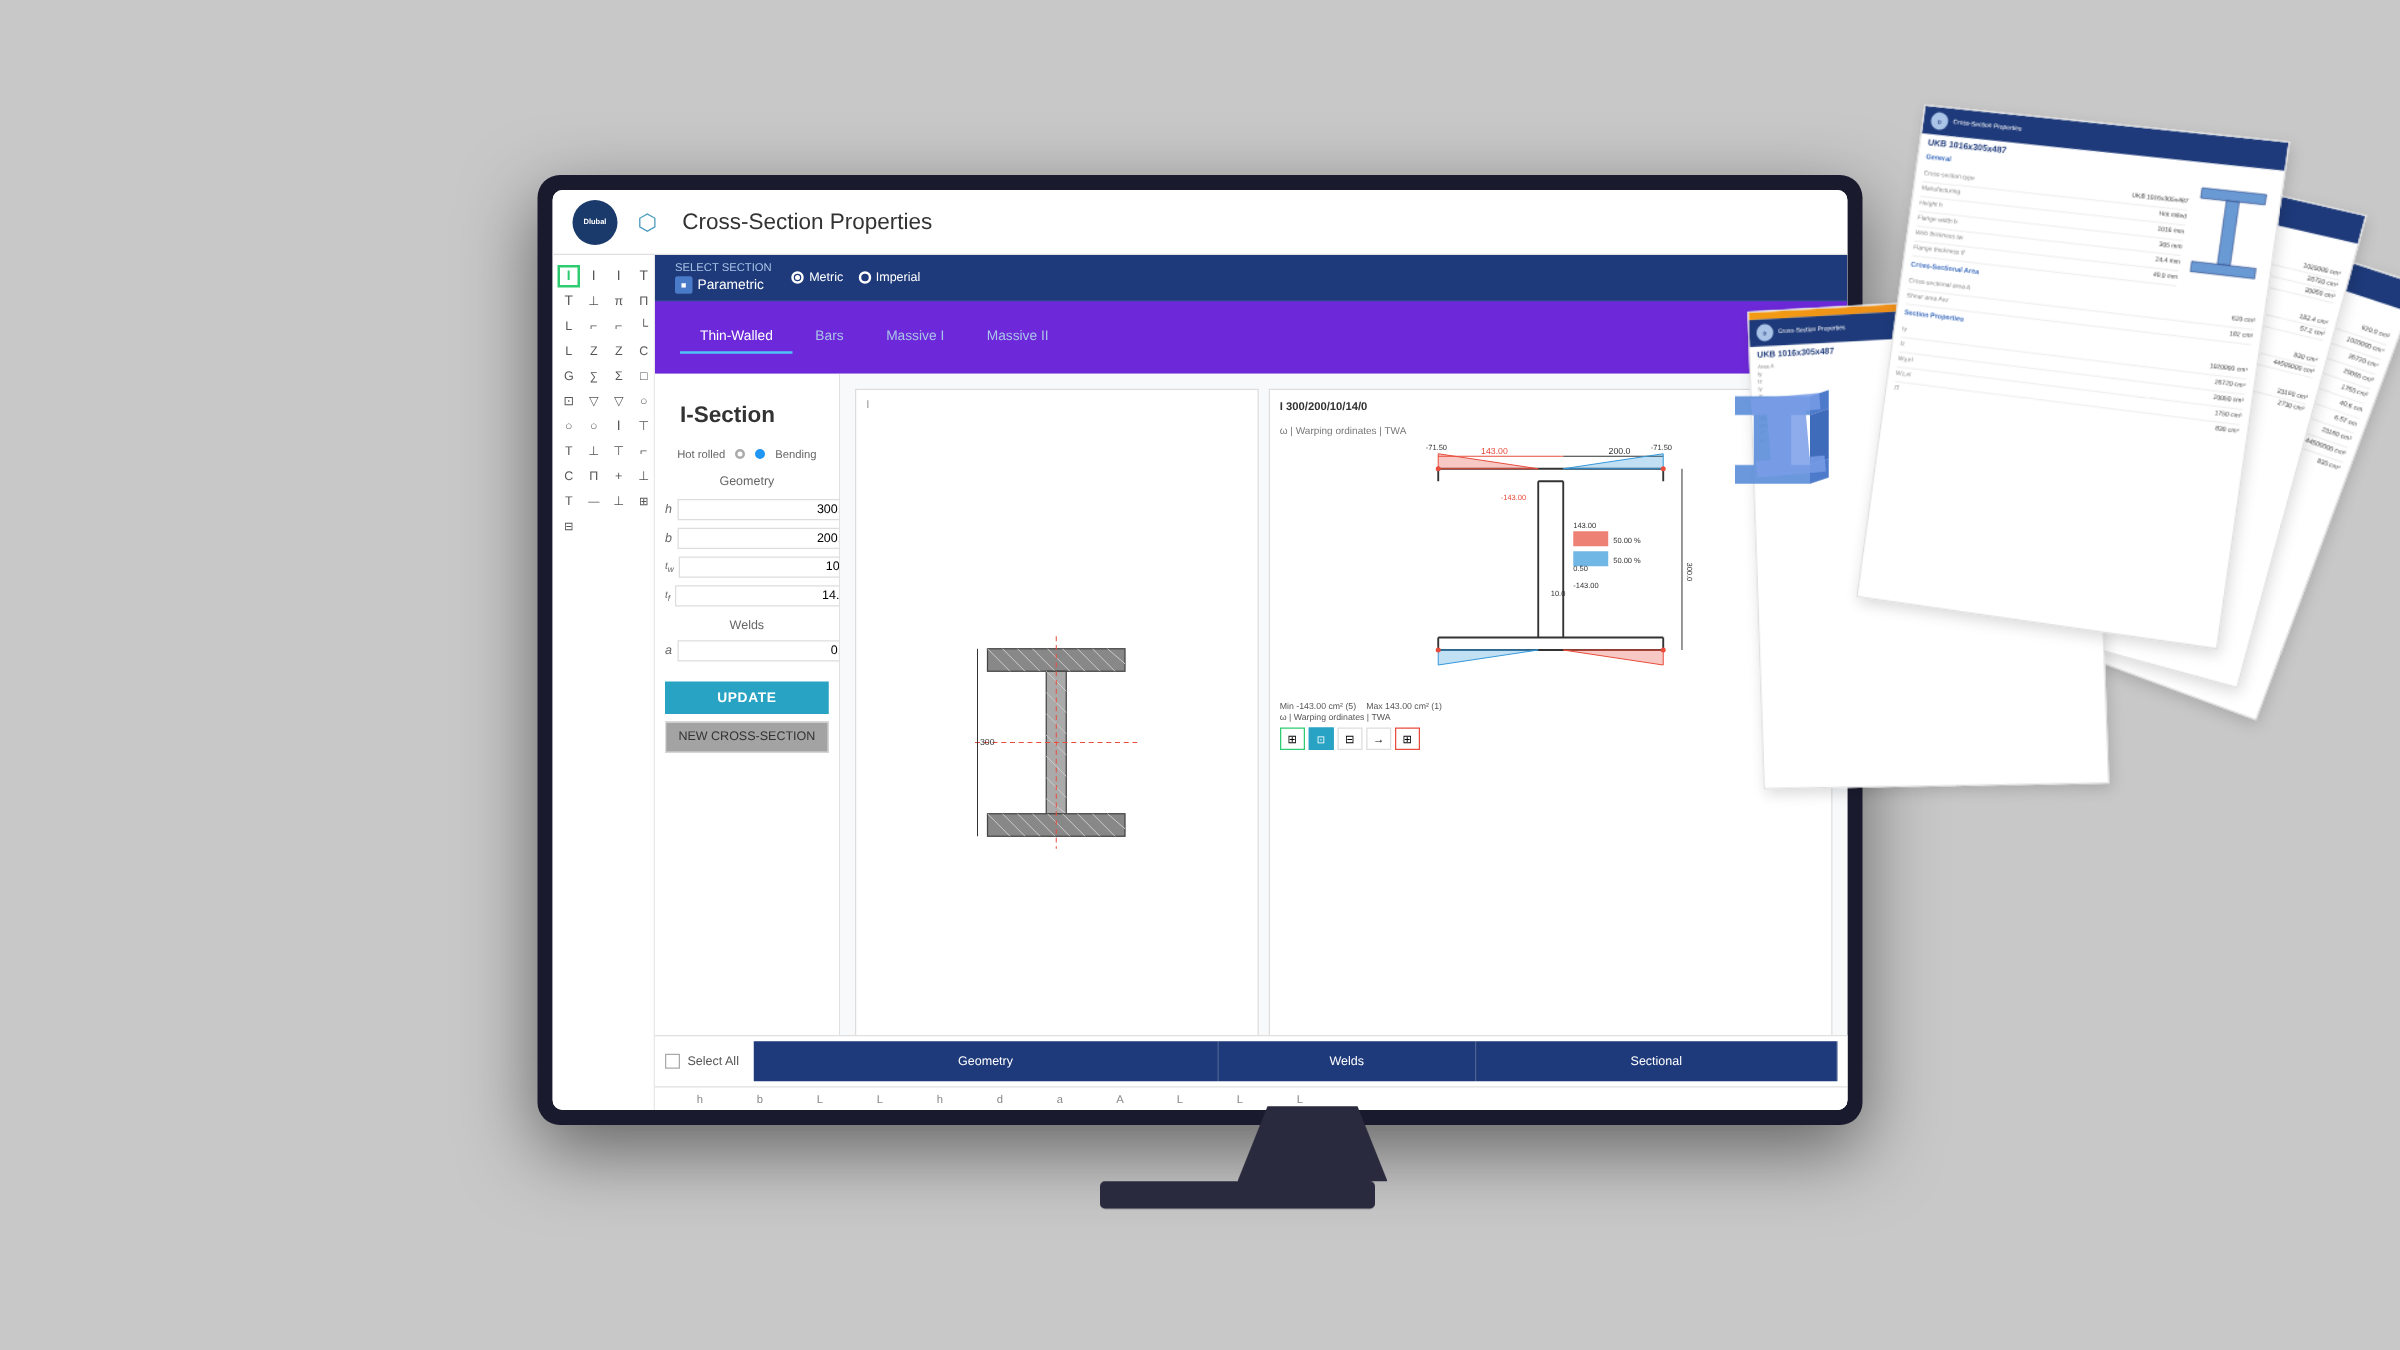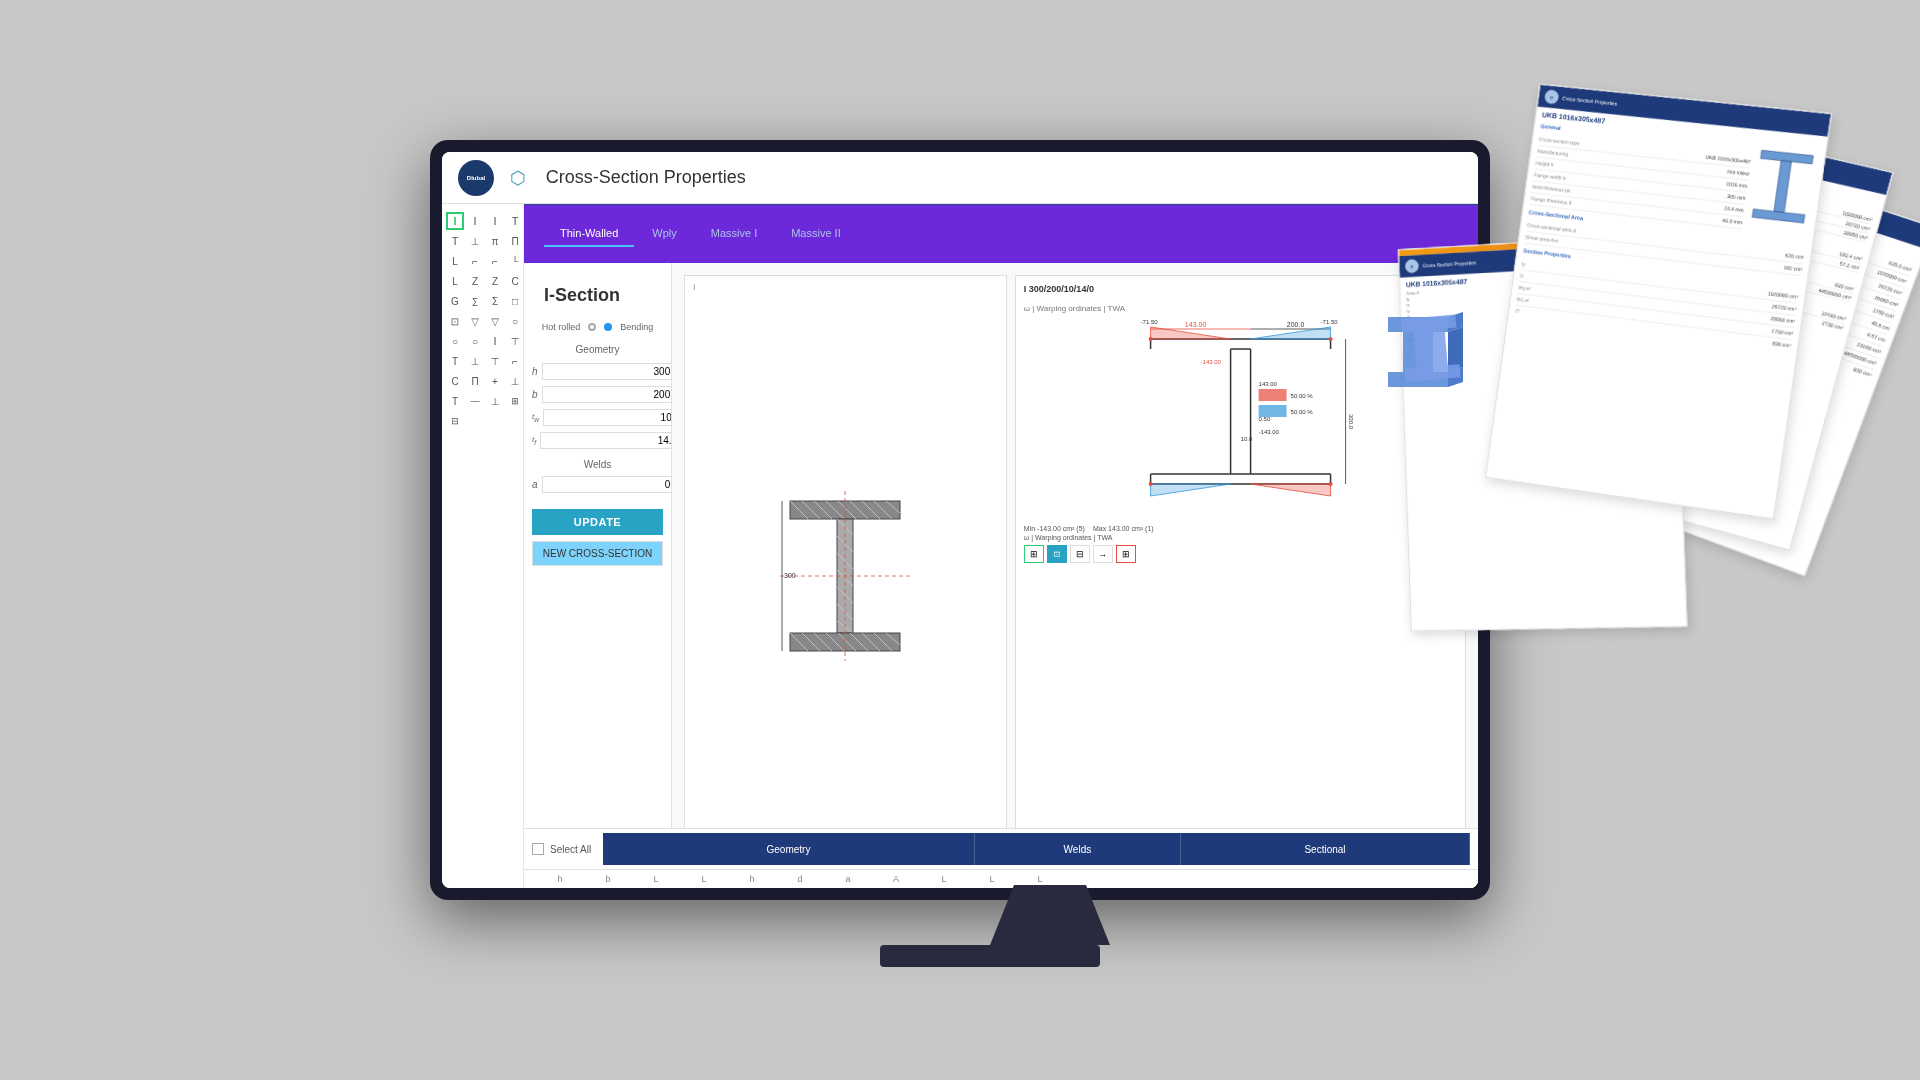--- a/index.html
+++ b/index.html
@@ -291,21 +291,21 @@
       border: none;
       width: 100%;
       padding: 7px;
       font-size: 11px;
       font-weight: 600;
       cursor: pointer;
       margin-top: 10px;
       letter-spacing: 0.5px;
     }
     .new-section-btn {
-      background: #7dd3fc;
+      background: #a3a3a3;
       color: #333;
       border: 1px solid #ddd;
       width: 100%;
       padding: 6px;
       font-size: 10px;
       cursor: pointer;
       margin-top: 6px;
     }
 
     
@@ -581,24 +581,45 @@
 
           <div class="icon-btn" style="font-size:10px;">T</div>
           <div class="icon-btn" style="font-size:9px;">—</div>
           <div class="icon-btn" style="font-size:10px;">⊥</div>
           <div class="icon-btn" style="font-size:9px;">⊞</div>
           <div class="icon-btn" style="font-size:9px;">⊟</div>
         </div>
 
         <div class="main-area">
 
+          <div class="nav-bar">
+            <div style="display:flex; flex-direction:column;">
+              <span class="nav-section-label">SELECT SECTION</span>
+              <div style="display:flex; align-items:center; gap:4px; margin-top:2px;">
+                <div class="nav-selector-icon">
+                  <span style="color:white; font-size:7px;">■</span>
+                </div>
+                <span style="color:white; font-size:11px;">Parametric</span>
+              </div>
+            </div>
+            <div class="radio-group">
+              <div class="radio-item">
+                <div class="radio-dot selected"></div>
+                <span>Metric</span>
+              </div>
+              <div class="radio-item">
+                <div class="radio-dot"></div>
+                <span>Imperial</span>
+              </div>
+            </div>
+          </div>
 
           <div class="tab-bar">
             <div class="tab-item active">Thin-Walled</div>
-            <div class="tab-item">Wply</div>
+            <div class="tab-item">Bars</div>
             <div class="tab-item">Massive I</div>
             <div class="tab-item">Massive II</div>
           </div>
 
           <div class="content-area">
             <div class="content-inner">
 
               <div class="geometry-panel">
                 <div class="section-title">I-Section</div>
 

